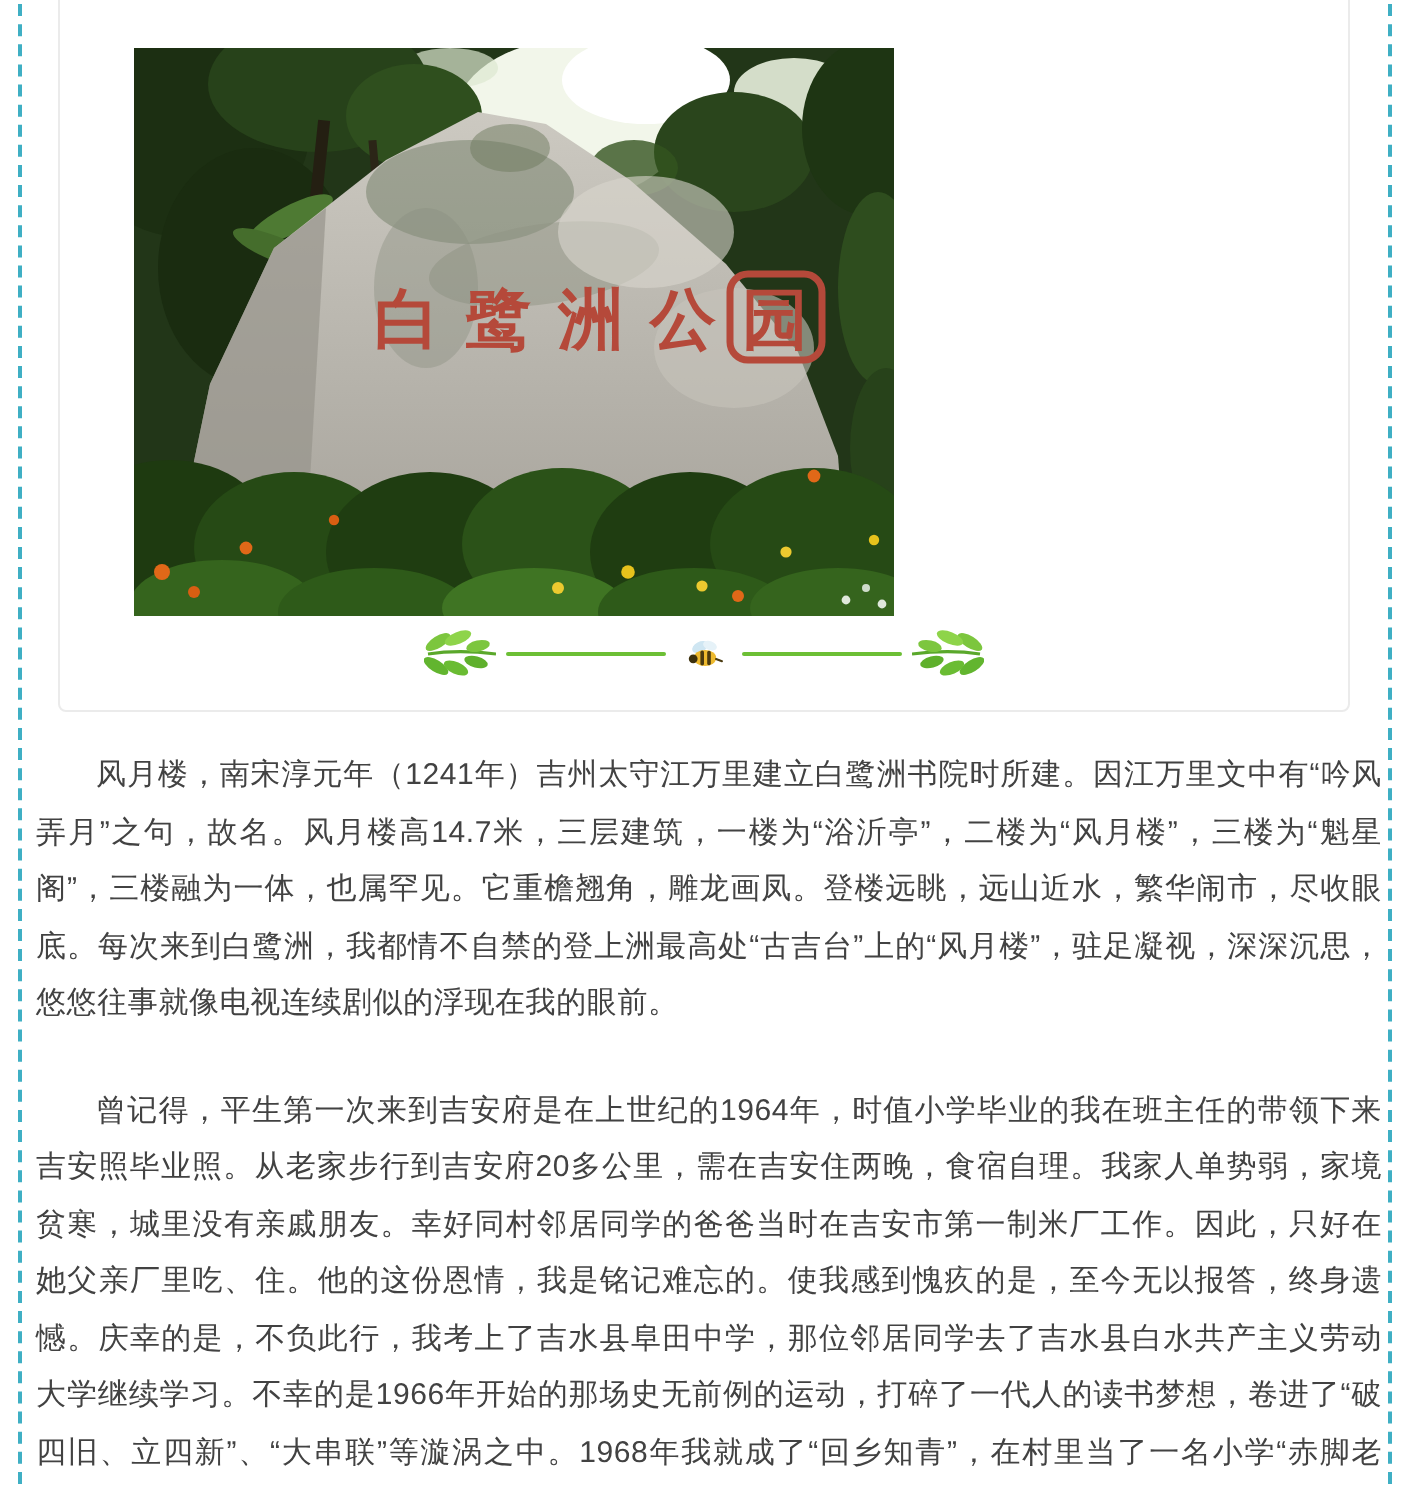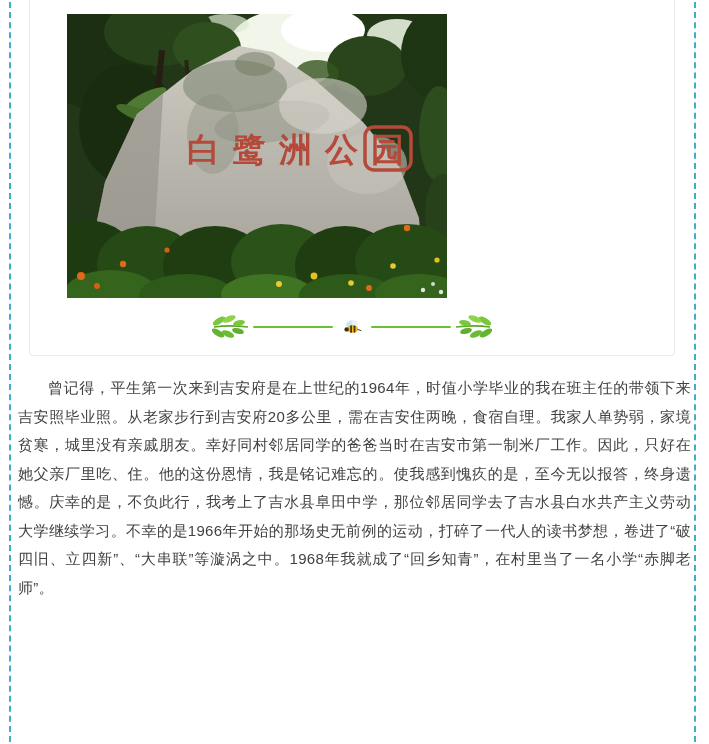--- a/index.html
+++ b/index.html
@@ -23,21 +23,21 @@
   
   .photo-card {
     position: absolute; left: 29px; top: -22px;
     width: 646px; height: 378px;
     background: #ffffff;
     border: 1px solid #ebebeb;
     border-radius: 4px;
     box-sizing: border-box;
   }
   .park-photo {
-    position: absolute; left: 17px; top: 35px;
+    position: absolute; left: 17px; top: 45px;
     width: 380px; height: 284px;
     overflow: hidden;
     cursor: pointer;
     padding-left: 20px;
   }
   .park-photo svg { display: block; }
 
   
   .leaf-divider {
     position: absolute; left: 0; top: 336px; width: 100%;
@@ -186,16 +186,17 @@
         <ellipse cx="6" cy="18" rx="7" ry="3" fill="#62b52f" transform="rotate(32 6 18)"></ellipse>
         <ellipse cx="17" cy="4" rx="7" ry="3" fill="#8ed44a" transform="rotate(-22 17 4)"></ellipse>
         <ellipse cx="16" cy="19" rx="6.5" ry="3" fill="#6abc33" transform="rotate(24 16 19)"></ellipse>
         <ellipse cx="27" cy="8" rx="6" ry="2.8" fill="#7cc63e" transform="rotate(-12 27 8)"></ellipse>
         <ellipse cx="26" cy="16" rx="6" ry="2.8" fill="#5fb02c" transform="rotate(14 26 16)"></ellipse>
       </svg>
     </div>
   </div>
 
   <div class="article-body">
+    <p>风月楼，南宋淳元年（1241年）吉州太守江万里建立白鹭洲书院时所建。因江万里文中有“吟风弄月”之句，故名。风月楼高14.7米，三层建筑，一楼为“浴沂亭”，二楼为“风月楼”，三楼为“魁星阁”，三楼融为一体，也属罕见。它重檐翘角，雕龙画凤。登楼远眺，远山近水，繁华闹市，尽收眼底。每次来到白鹭洲，我都情不自禁的登上洲最高处“古吉台”上的“风月楼”，驻足凝视，深深沉思，悠悠往事就像电视连续剧似的浮现在我的眼前。</p>
     <p>曾记得，平生第一次来到吉安府是在上世纪的1964年，时值小学毕业的我在班主任的带领下来吉安照毕业照。从老家步行到吉安府20多公里，需在吉安住两晚，食宿自理。我家人单势弱，家境贫寒，城里没有亲戚朋友。幸好同村邻居同学的爸爸当时在吉安市第一制米厂工作。因此，只好在她父亲厂里吃、住。他的这份恩情，我是铭记难忘的。使我感到愧疚的是，至今无以报答，终身遗憾。庆幸的是，不负此行，我考上了吉水县阜田中学，那位邻居同学去了吉水县白水共产主义劳动大学继续学习。不幸的是1966年开始的那场史无前例的运动，打碎了一代人的读书梦想，卷进了“破四旧、立四新”、“大串联”等漩涡之中。1968年我就成了“回乡知青”，在村里当了一名小学“赤脚老师”。</p>
   </div>
 
 </div>
 
 </body></html>

